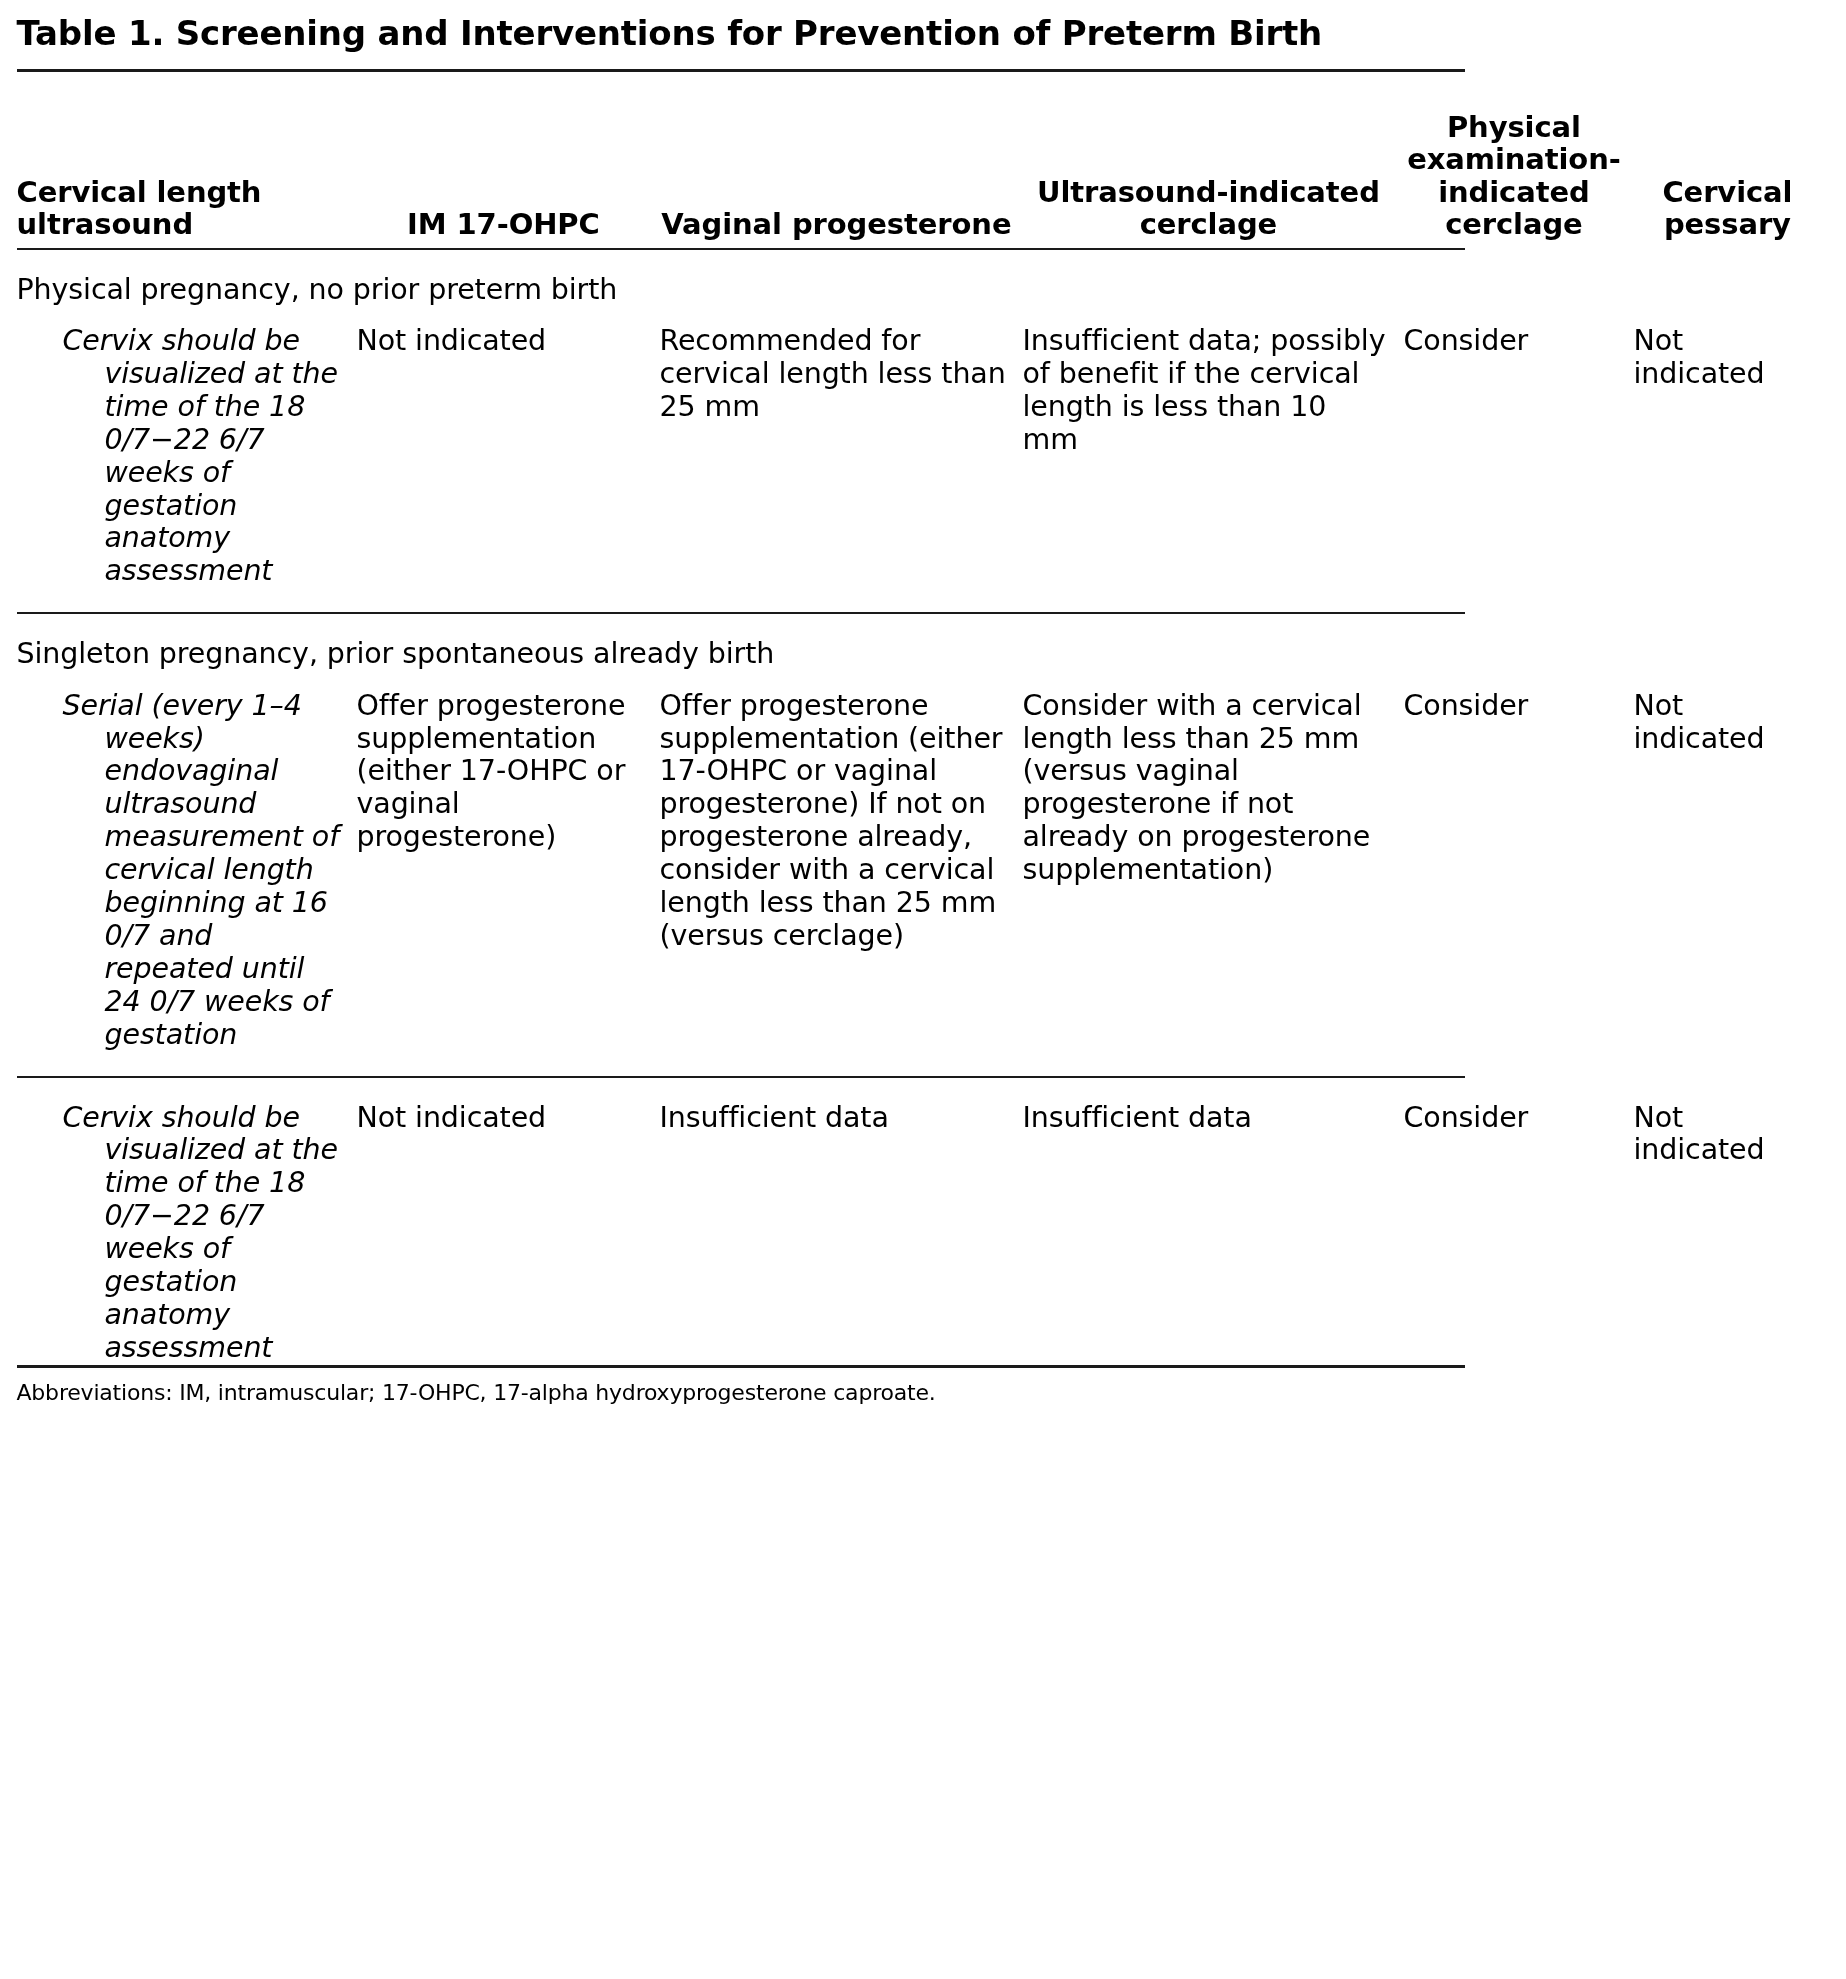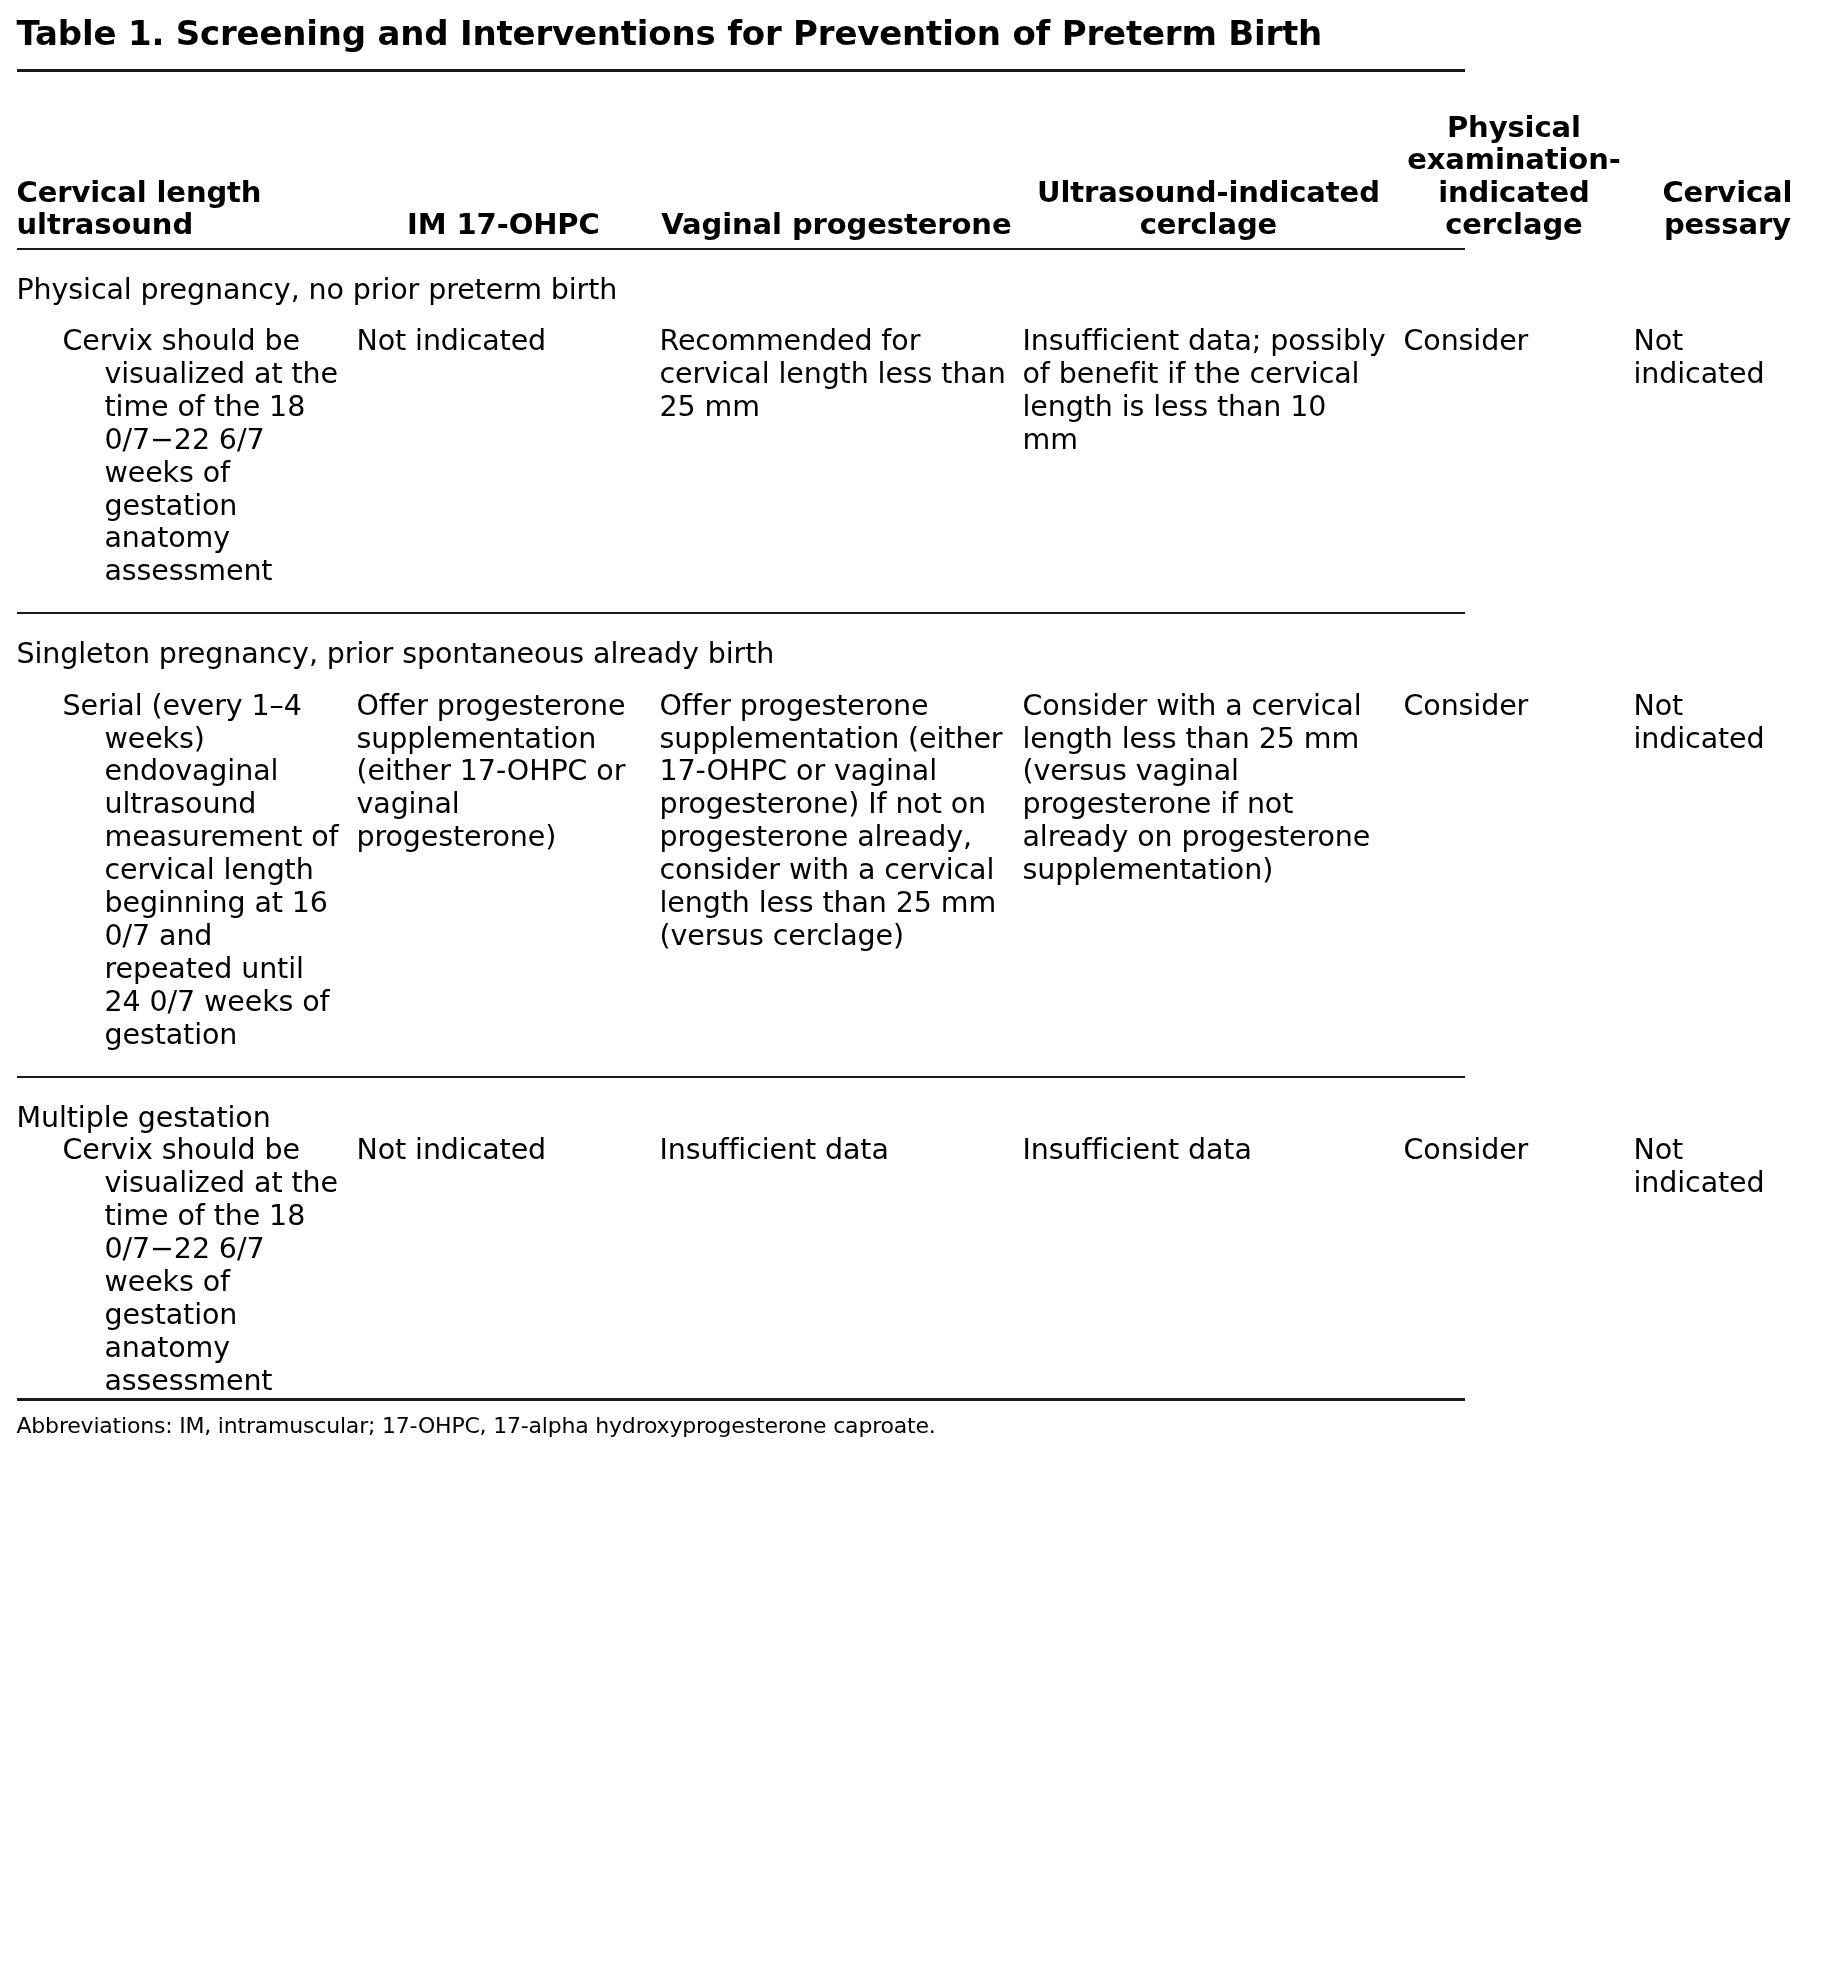--- a/index.html
+++ b/index.html
@@ -93,20 +93,21 @@
   }
   .group-label .hang {
     display: block;
     padding-left: 42px;
     text-indent: -42px;
   }
   
   .hang-cell {
     padding-left: 88px;
     text-indent: -42px;
+    font-style: italic;
   }
 
   .row-pad-top td { padding-top: 18.4px; }
 
   
   .footnote {
     font-size: 22px;
     line-height: 1.25;
     padding: 11px 0 9.2px 0;
     letter-spacing: -0.2px;
@@ -227,25 +228,20 @@
         <col class="c2">
         <col class="c3">
         <col class="c4">
         <col class="c5">
     </colgroup>
     <tbody>
       <tr class="spacer-row">
           <td colspan="6"></td>
         </tr>
       <tr>
-        <td colspan="6" class="group-label">
-          <span class="hang">Multiple gestation</span>
-        </td>
-      </tr>
-      <tr>
         <td class="hang-cell">Cervix should be visualized at the time of the 18 0/7−22 6/7 weeks of gestation anatomy assessment</td>
         <td>Not indicated</td>
         <td>Insufficient data</td>
         <td>Insufficient data</td>
         <td>Consider</td>
         <td>Not indicated</td>
       </tr>
     </tbody>
   </table>
 

